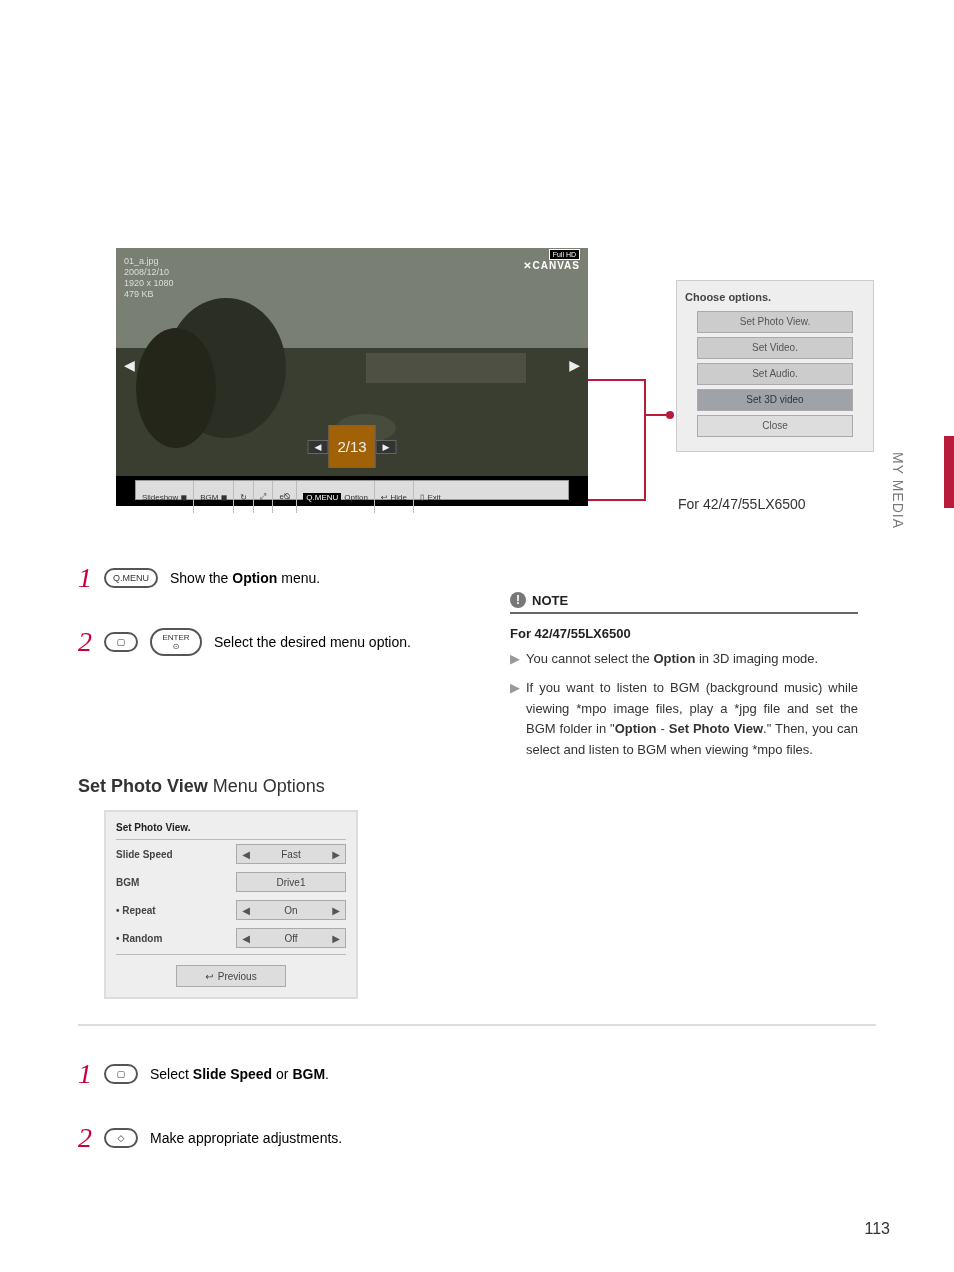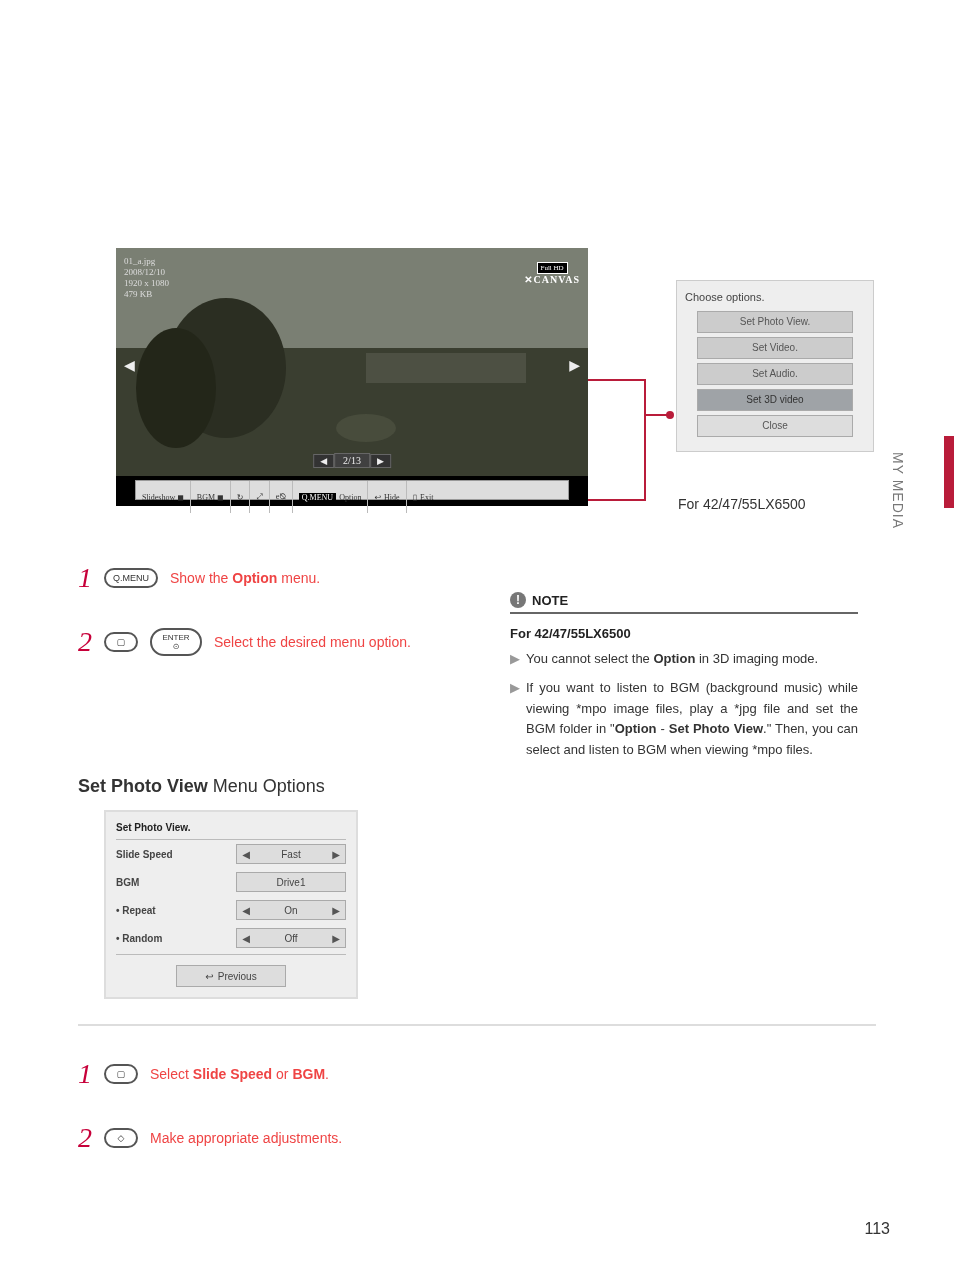--- a/index.html
+++ b/index.html
@@ -1,52 +1,52 @@
 <!DOCTYPE html>
 <html><head>
 <meta charset="utf-8">
 <style>
 html,body{margin:0;padding:0;background:#fff;font-family:Arial,Helvetica,sans-serif;color:#222}
 .page{width:954px;height:1272px;position:relative;margin:0 auto;background:#fff}
 .accent-bar{position:absolute;right:0;top:436px;width:10px;height:72px;background:#b91c3a}
 .h1{position:absolute;left:78px;top:196px;font-size:25px;color:#c7003a;font-weight:400}
 .screenshot{position:absolute;left:116px;top:248px;width:472px;height:258px;background:#000}
-.screenshot-inner{position:absolute;left:0;top:0;right:0;bottom:0;font-family:Liberation Serif, serif;}
+.screenshot-inner{position:absolute;left:0;top:0;right:0;bottom:0;}
 .painting{position:absolute;left:0;top:0;right:0;bottom:30px;background:linear-gradient(to bottom,#6a6e66 0%,#8b8f7f 35%,#4a4d3f 55%,#2f3228 100%)}
 .painting svg{width:100%;height:100%}
 .file-info{position:absolute;left:8px;top:8px;color:#ddd;font-size:9px;line-height:11px;z-index:2}
-.logo-box{position:absolute;right:8px;top:14px;color:#fff;font-size:9px;text-align:center;z-index:2}
+.logo-box{position:absolute;right:8px;top:1px;color:#fff;font-size:9px;text-align:right;z-index:2}
 .fullhd{display:inline-block;background:#000;color:#fff;padding:1px 3px;font-size:7px;border:1px solid #fff}
 .canvas-logo{font-weight:bold;letter-spacing:1px;font-size:10px}
 .nav-left{position:absolute;left:8px;top:50%;transform:translateY(-20px);color:#eee;font-size:14px;z-index:2}
 .nav-right{position:absolute;right:8px;top:50%;transform:translateY(-20px);color:#eee;font-size:14px;z-index:2}
 .counter-bar{position:absolute;left:50%;transform:translateX(-50%);bottom:38px;display:flex;align-items:center;z-index:2}
 .counter-btn{background:#333;color:#eee;padding:1px 6px;font-size:9px;border:1px solid #666}
-.counter-label{background:#404040;color:#eee;padding:1px 8px;font-size:10px;border:1px solid #666}
+.counter-label{background:#a16207;color:#eee;padding:12px 8px;font-size:15px;border:1px solid #666}
 .toolbar{position:absolute;left:4%;right:4%;bottom:6px;height:18px;background:#ddd;border:1px solid #999;display:flex;z-index:2}
 .toolbar-item{flex:0 0 auto;display:flex;align-items:center;padding:16px 6px;font-size:8px;color:#333;border-right:1px solid #bbb;gap:3px}
 .toolbar-item:last-child{border-right:none}
 .callout-line1{position:absolute;left:588px;top:379px;width:58px;height:2px;background:#b91c3a}
 .callout-line-v{position:absolute;left:644px;top:379px;width:2px;height:122px;background:#b91c3a}
 .callout-line2{position:absolute;left:588px;top:499px;width:58px;height:2px;background:#b91c3a}
 .options-panel{position:absolute;left:676px;top:280px;width:180px;border:1px solid #ccc;background:#eee;padding:6px 8px 10px}
-.options-title{font-size:11px;font-weight:normal;padding:4px 0 8px;color:#444}
+.options-title{font-size:11px;font-weight:bold;padding:4px 0 8px;color:#444}
 .option-btn{display:block;margin:0 auto 4px;width:86%;height:20px;background:#ccc;border:1px solid #aaa;font-size:10px;text-align:center;line-height:20px;color:#555}
 .option-btn.sel{background:#9fa3a7;color:#333}
 .option-btn.close{margin-top:3px;background:#ddd}
 .opt-red-dot-l{position:absolute;left:666px;top:411px;width:8px;height:8px;border-radius:50%;background:#b91c3a}
 .opt-red-line-l{position:absolute;left:645px;top:414px;width:24px;height:2px;background:#b91c3a}
 .opt-red-dot-r{position:absolute;left:864px;top:411px;width:8px;height:8px;border-radius:50%;background:#b91c3a}
 .for-model{position:absolute;left:678px;top:496px;font-size:14px;color:#333}
 .mymedia{position:absolute;right:48px;top:452px;font-size:14px;letter-spacing:1px;color:#777;writing-mode:vertical-rl}
 .step-row{position:absolute;display:flex;align-items:center;gap:12px}
 .step-num{font-size:28px;color:#c7003a;font-style:italic;font-weight:400;font-family:Georgia,serif}
 .badge{display:inline-flex;align-items:center;justify-content:center;border:2px solid #555;border-radius:14px;padding:3px 7px;font-size:9px;min-width:34px;text-align:center;color:#333;background:#fff}
 .badge.small{min-width:22px;padding:3px 4px}
-.step-text{font-size:14px;color:#ef4444}
+.step-text{font-size:14px;color:#000000}
 .step1{left:78px;top:562px}
 .step2{left:78px;top:626px}
 .h2{position:absolute;left:78px;top:776px;font-size:18px;color:#333;font-weight:400}
 .h2 b{font-weight:600}
 .settings-panel{position:absolute;left:104px;top:810px;width:230px;border:2px solid #ddd;padding:6px 10px 10px;background:#eee}
 .settings-title{font-size:10px;font-weight:bold;padding:4px 0 6px;border-bottom:1px solid #bbb}
 .setting-row{display:flex;align-items:center;justify-content:space-between;height:28px;border-bottom:0px}
 .setting-label{font-size:10px;font-weight:bold;color:#444}
 .setting-label.sub::before{content:"• "}
 .setting-control{display:flex;align-items:center;width:108px;height:18px;border:1px solid #aaa;background:#ddd}

